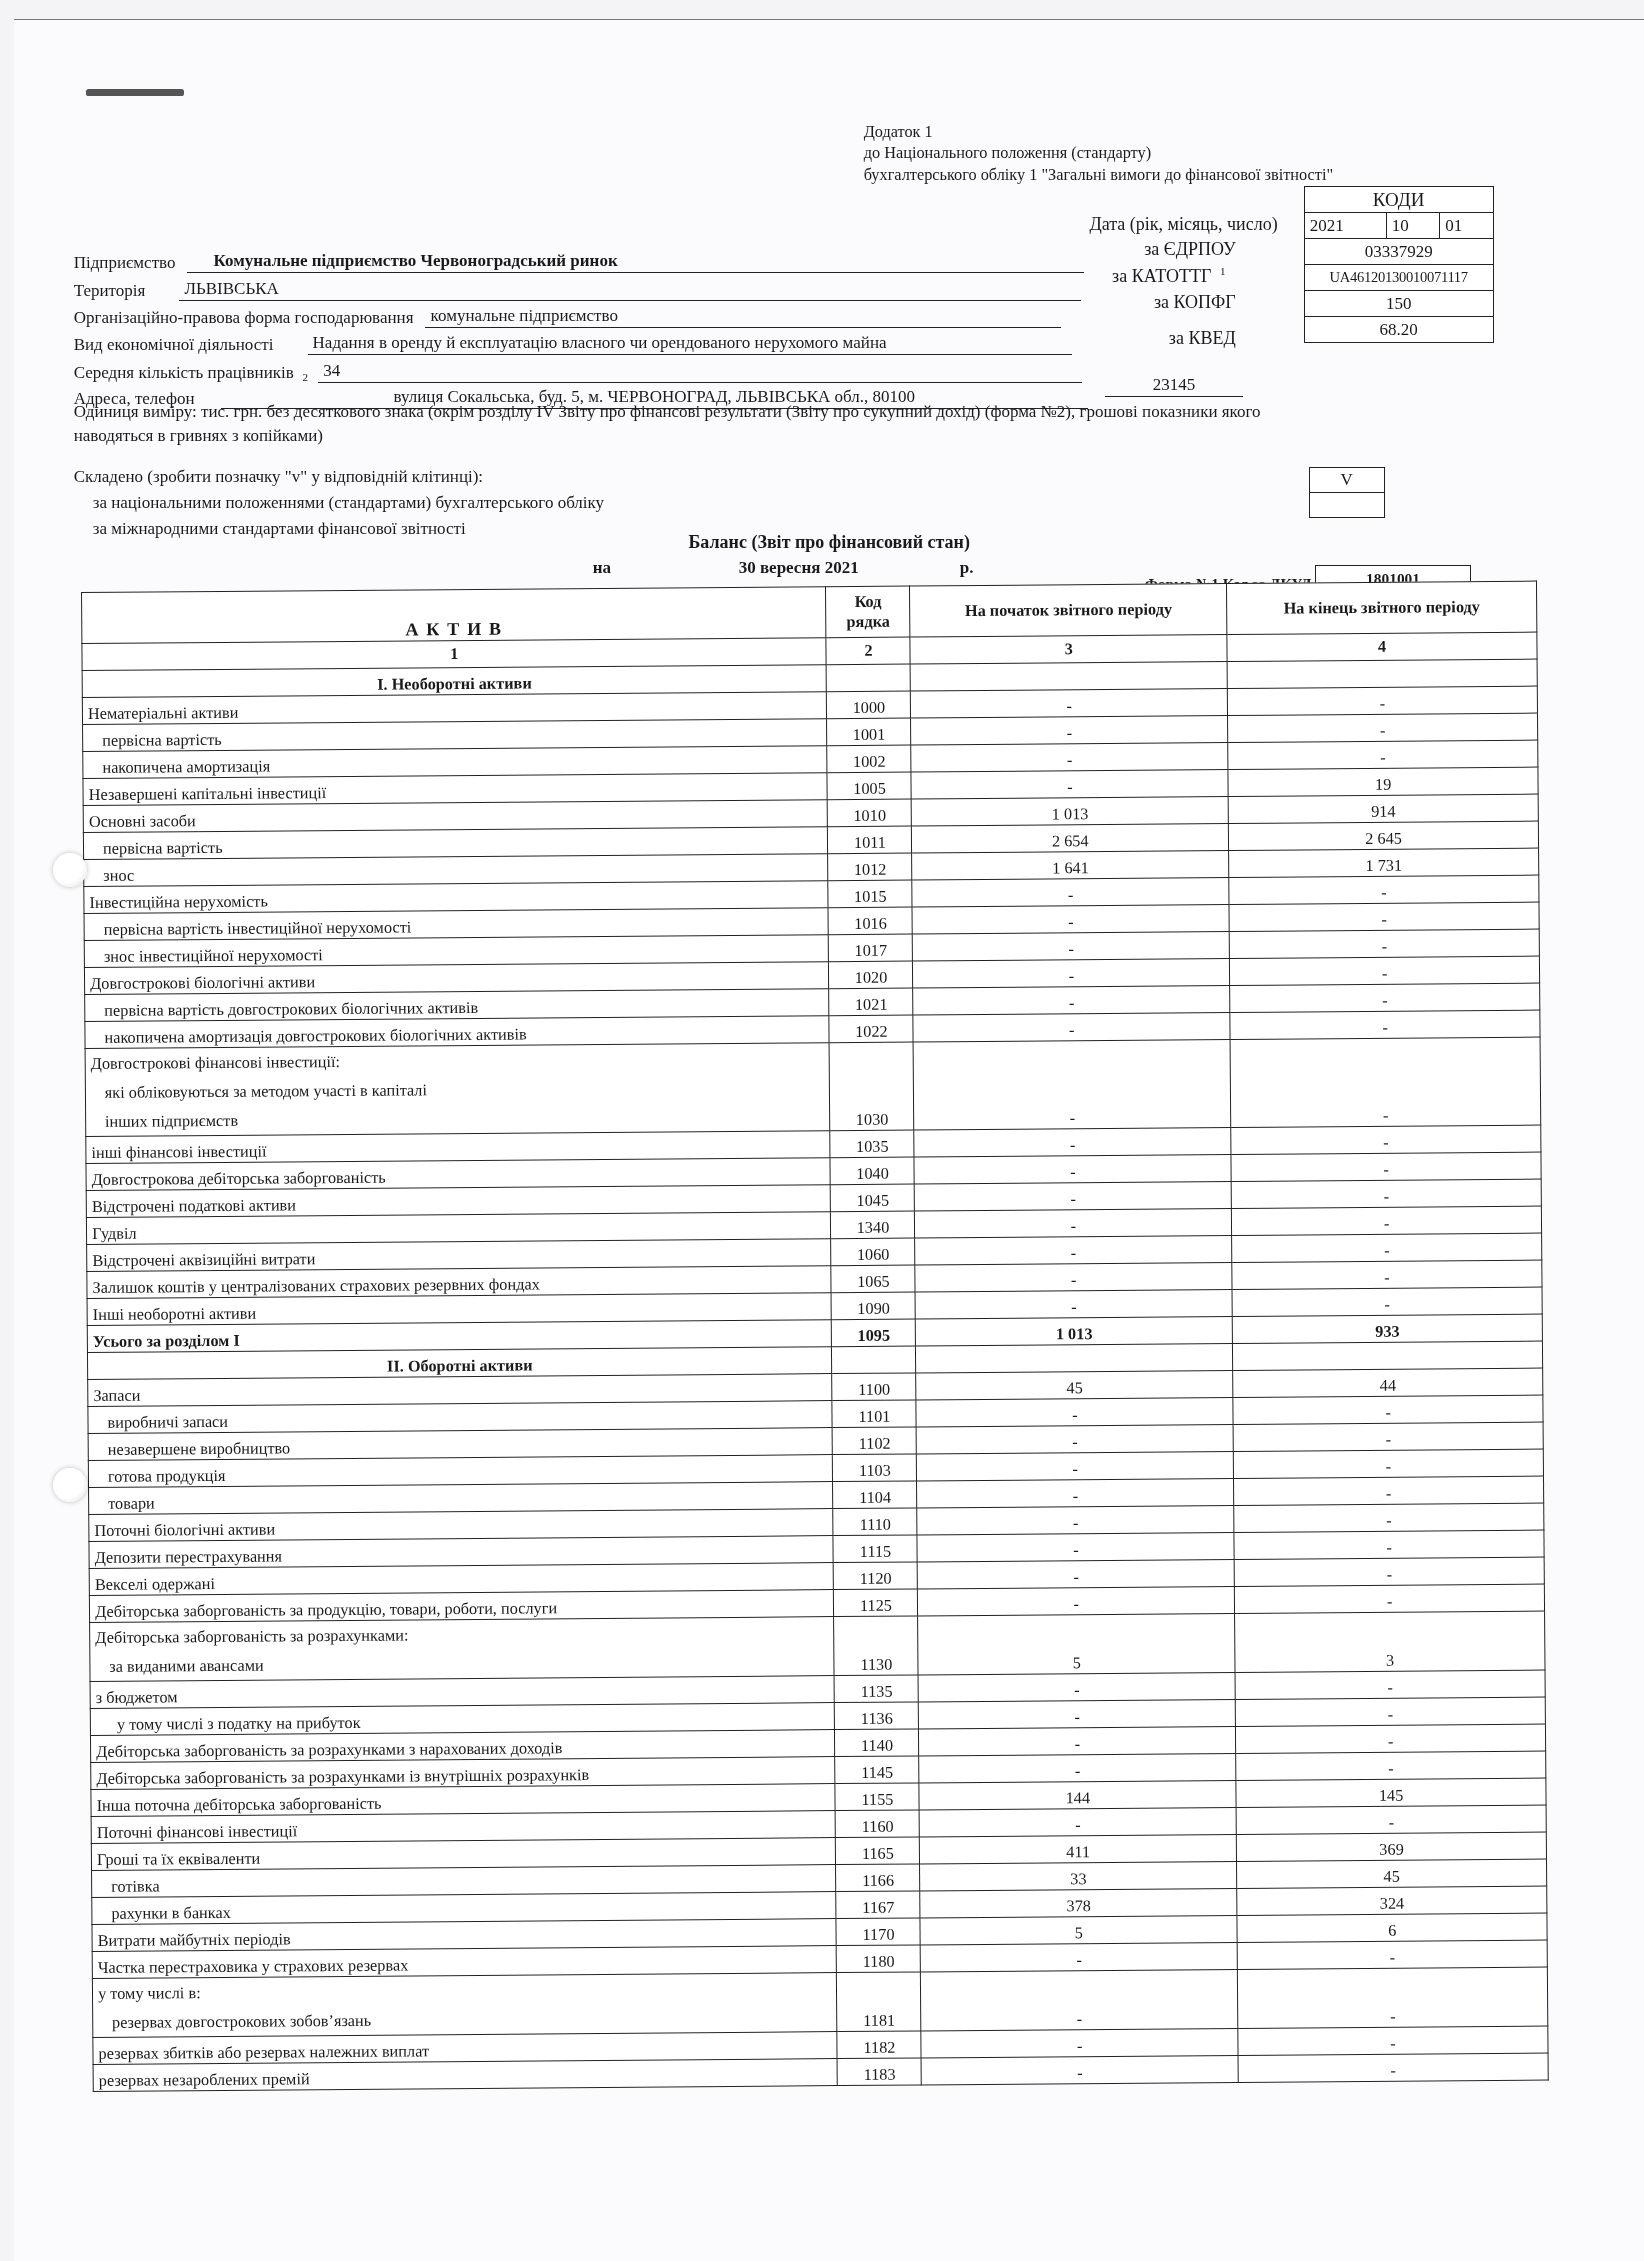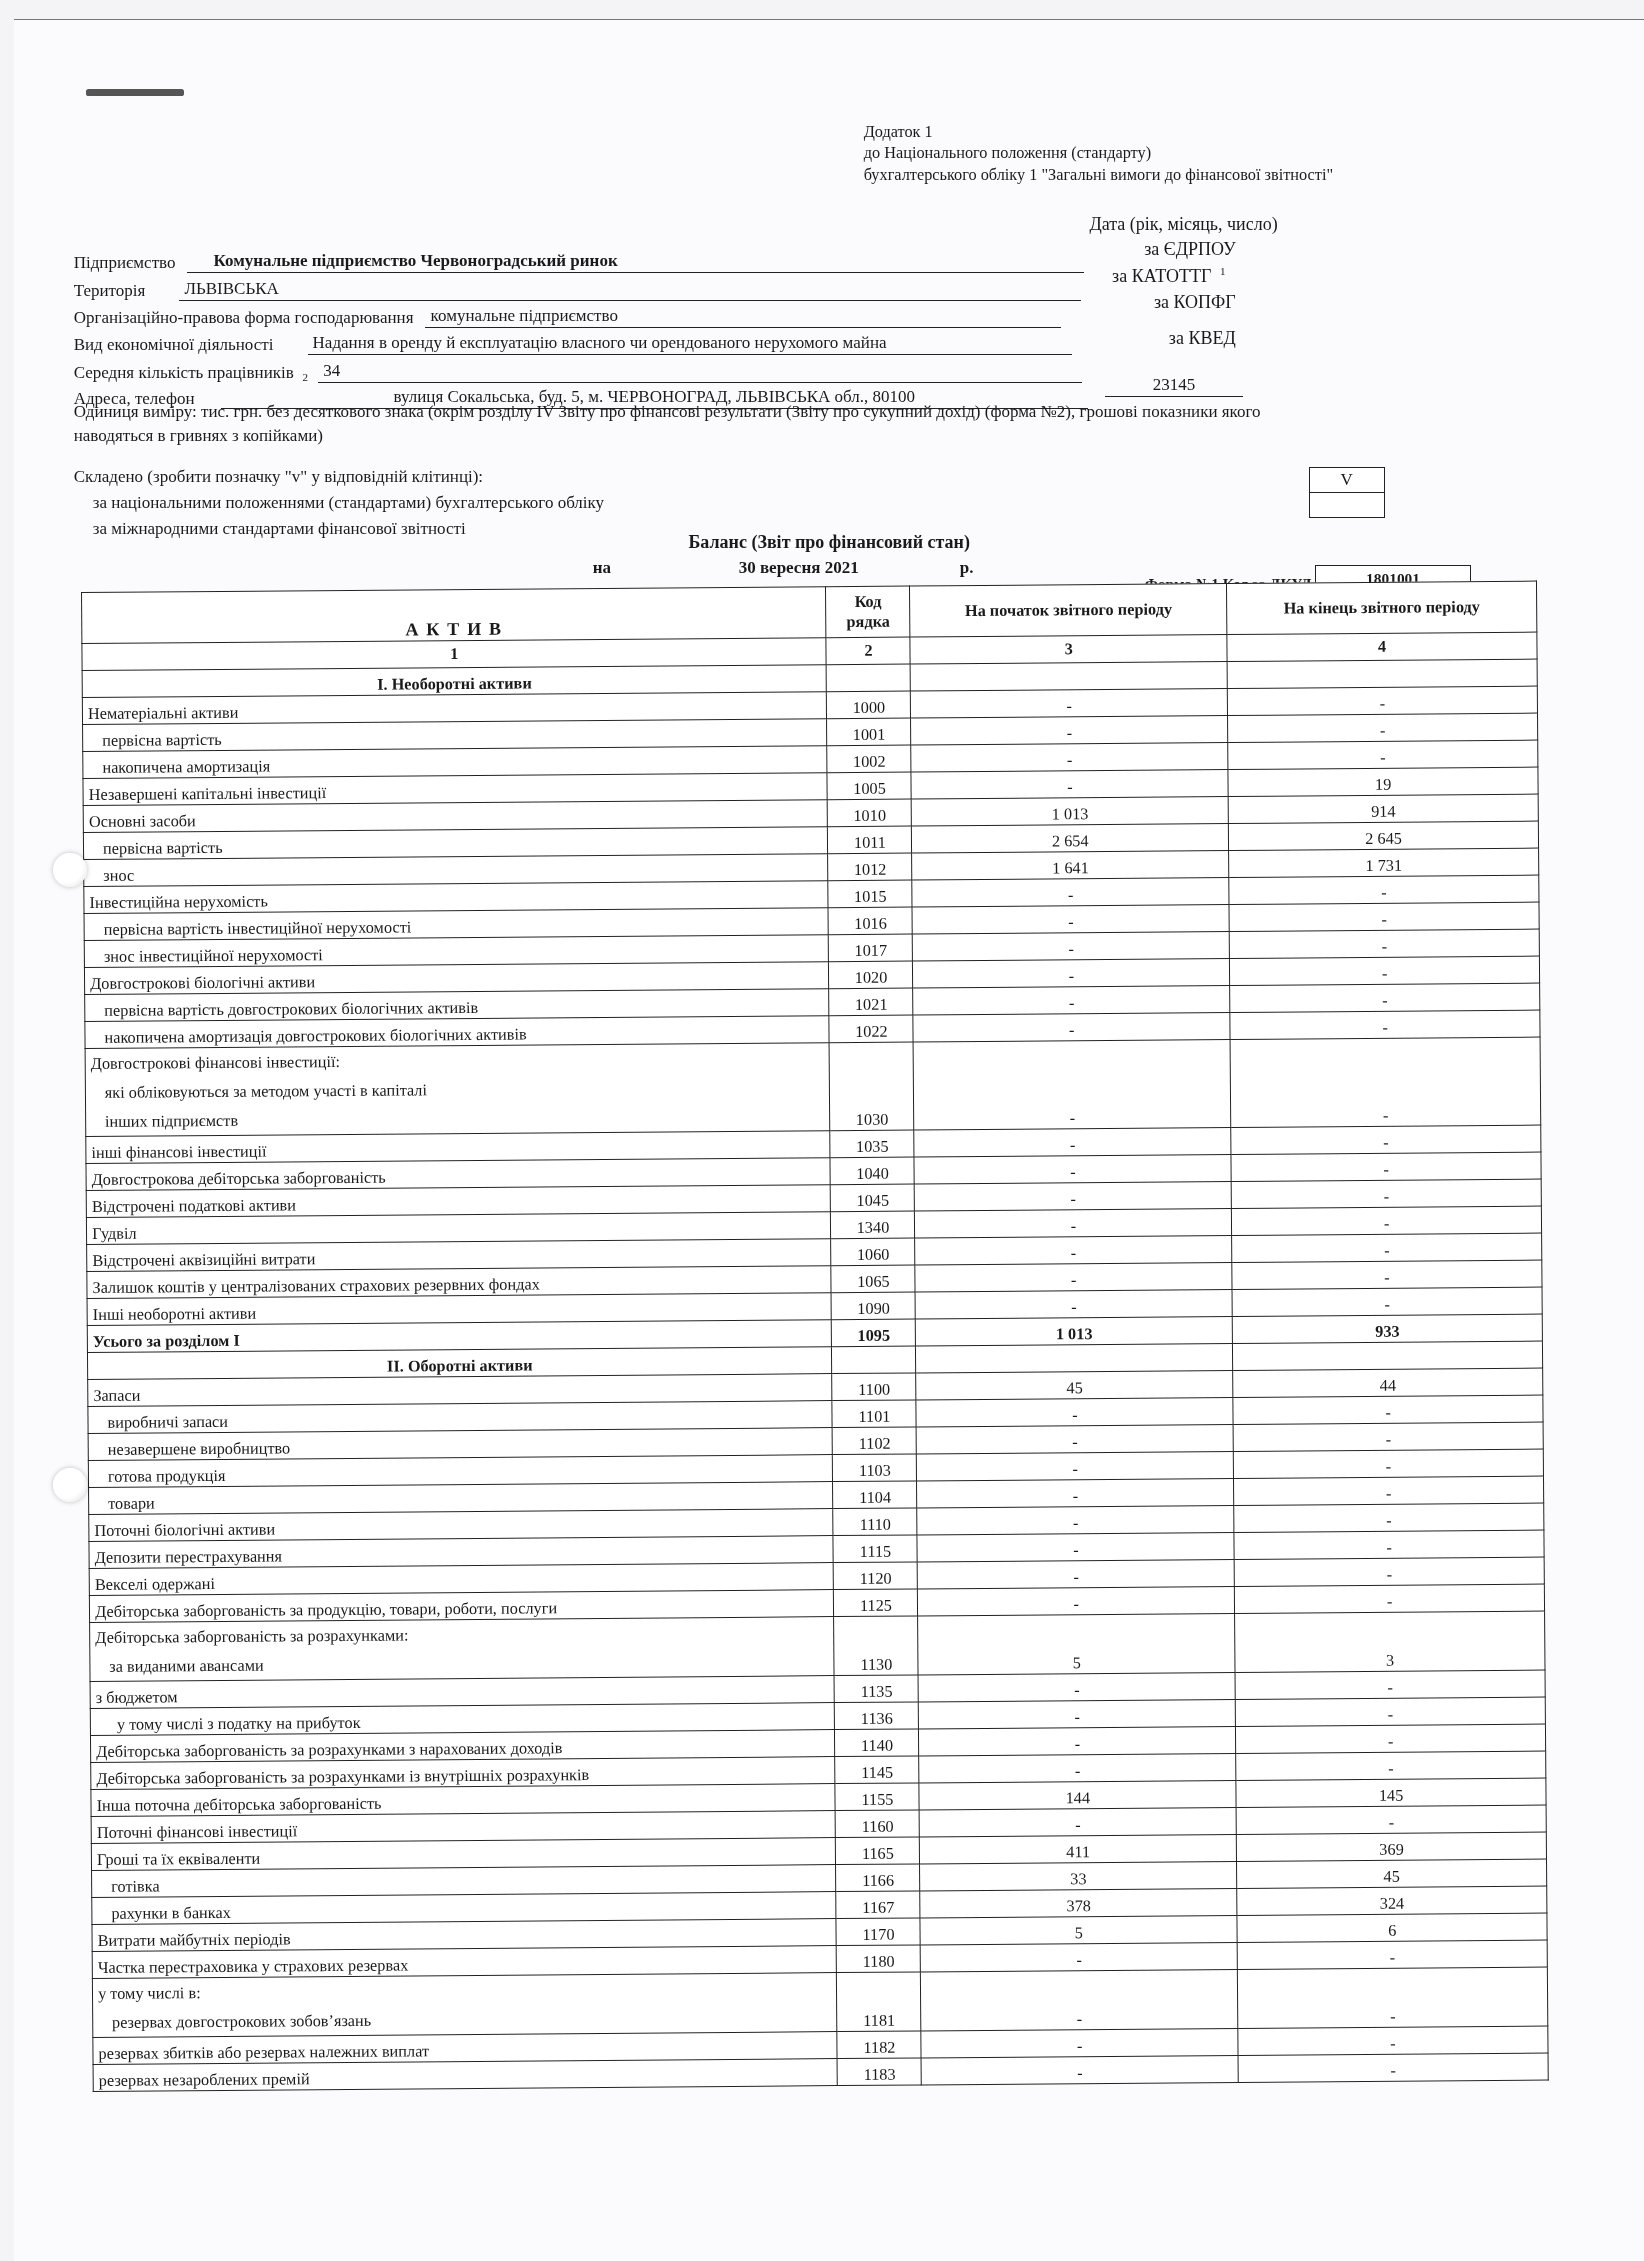--- a/index.html
+++ b/index.html
@@ -116,20 +116,32 @@
     <div>до Національного положення (стандарту)</div>
     <div>бухгалтерського  обліку 1 "Загальні вимоги до фінансової звітності"</div>
   </div>
 
   <div class="codes-label" style="top:194px;">Дата (рік, місяць, число)</div>
   <div class="codes-label" style="top:219px; right:409px;">за ЄДРПОУ</div>
   <div class="codes-label" style="top:245px; right:409px;"><span>за КАТОТТГ</span><span class="sup">1</span></div>
   <div class="codes-label" style="top:272px; right:409px;">за КОПФГ</div>
   <div class="codes-label" style="top:308px; right:409px;">за КВЕД</div>
 
+  <div class="codes-box">
+    <div class="cell">КОДИ</div>
+    <div class="cell date-row">
+      <span>2021</span>
+      <span>10</span>
+      <span>01</span>
+    </div>
+    <div class="cell">03337929</div>
+    <div class="cell katottg">UA46120130010071117</div>
+    <div class="cell">150</div>
+    <div class="cell">68.20</div>
+  </div>
 
   <div class="field-row" style="top:231px;">
     <span class="lbl">Підприємство</span>
     <span class="val bold" style="width:865px; padding-left:26px;">Комунальне підприємство Червоноградський ринок</span>
   </div>
   <div class="field-row" style="top:259px;">
     <span class="lbl" style="margin-right:34px;">Територія</span>
     <span class="val" style="width:891px;">ЛЬВІВСЬКА</span>
   </div>
   <div class="field-row" style="top:286px;">

